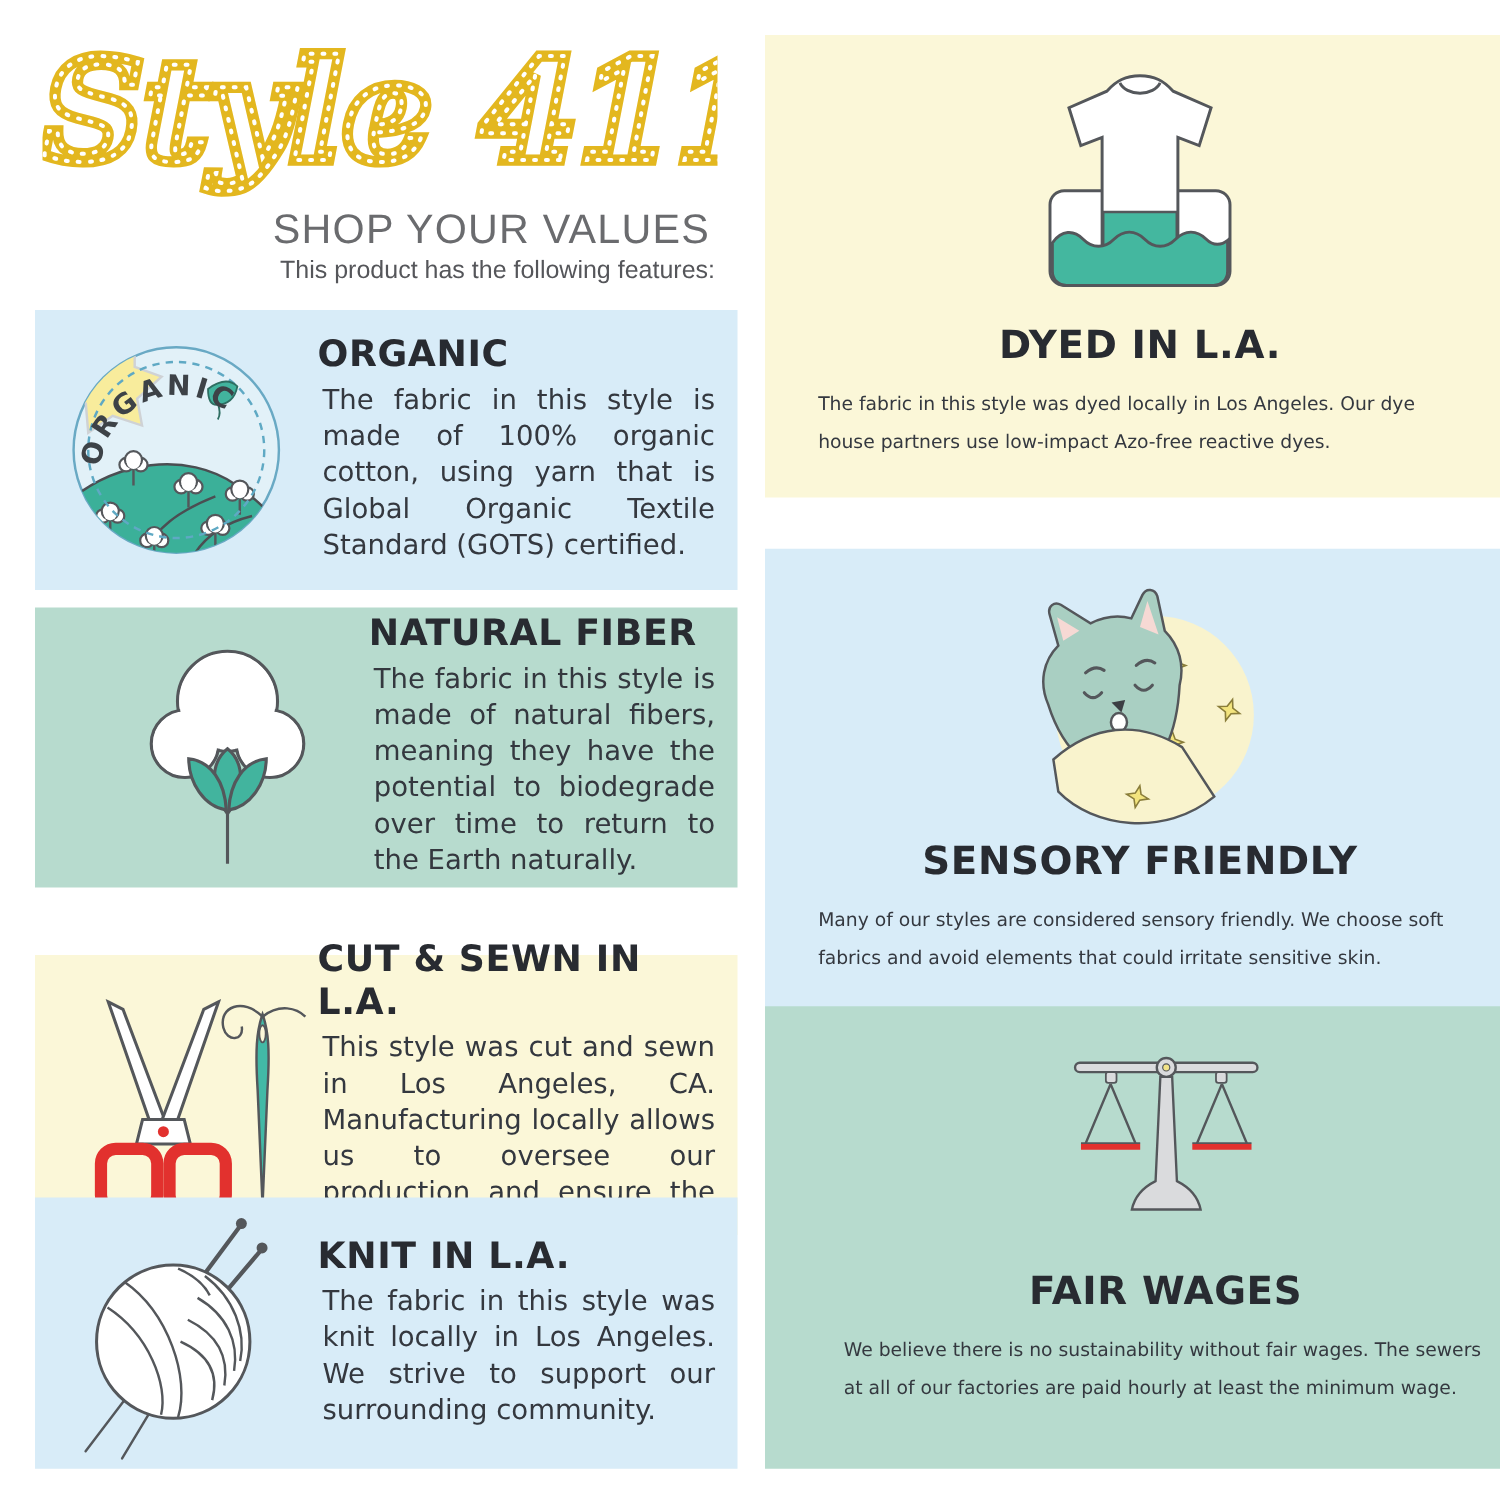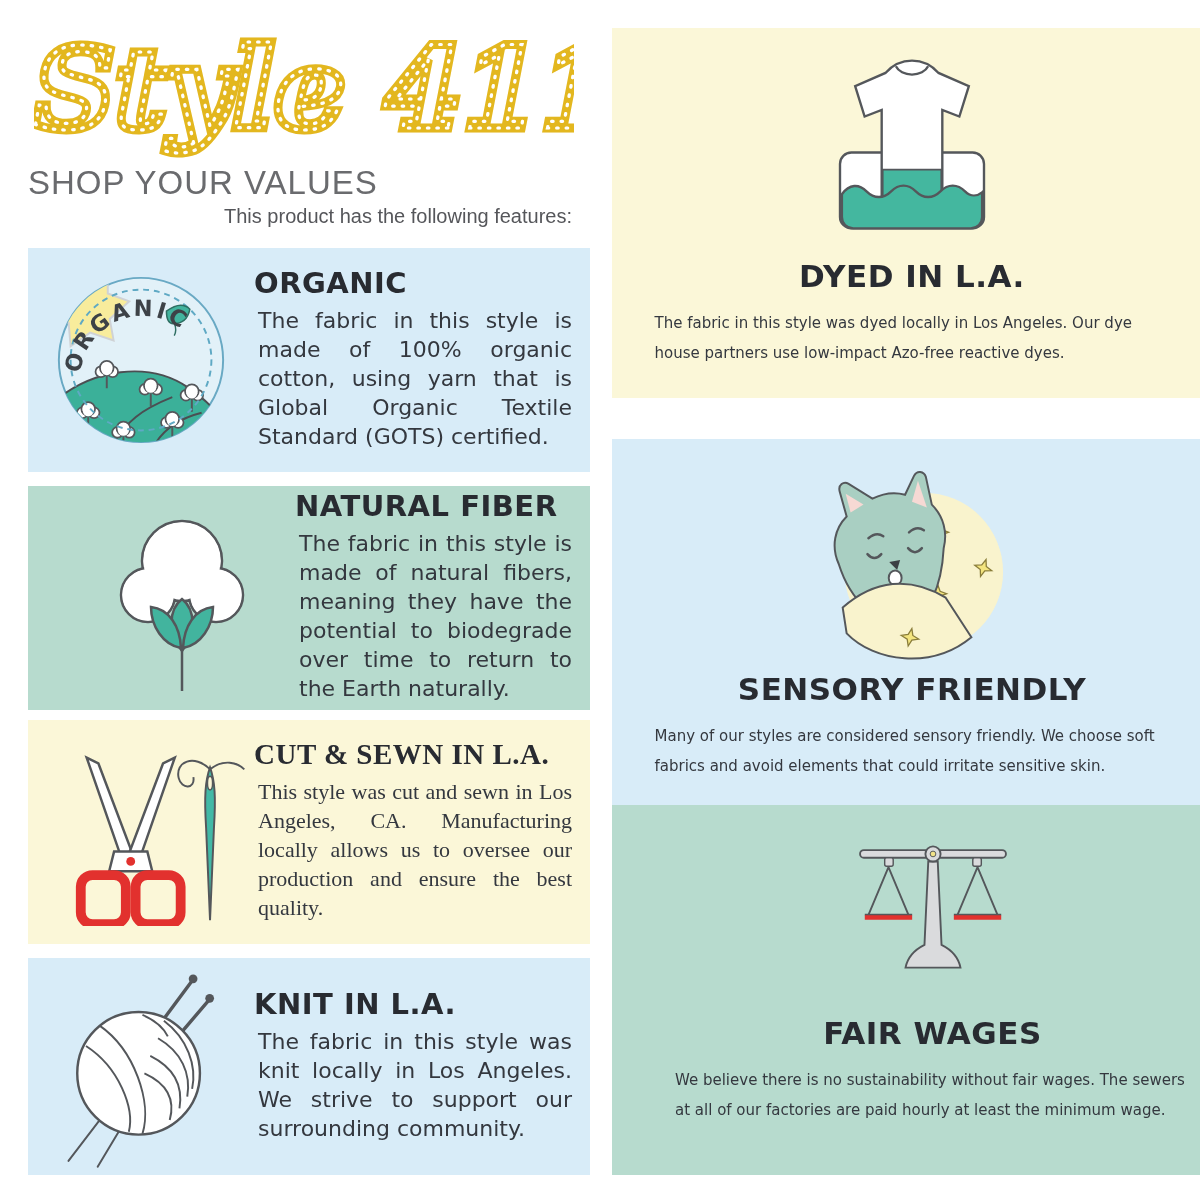--- a/index.html
+++ b/index.html
@@ -1,38 +1,38 @@
 <!DOCTYPE html>
 <html><head>
 <meta charset="utf-8">
 <style>
   html,body { margin:0; padding:0; }
   body { width:1200px; height:1200px; background:#ffffff; font-family:"DejaVu Sans", sans-serif; }
   .page { position:relative; width:1200px; height:1200px; background:#ffffff; overflow:hidden; }
 
   
   .logo-svg { position:absolute; left:34px; top:16px; }
-  .tagline { position:absolute; left:28px; top:164px; width:540px; text-align:left;
+  .tagline { position:absolute; left:28px; top:164px; width:540px; text-align:right;
              font-family:"Liberation Sans", sans-serif; font-size:33px; letter-spacing:1px;
              color:#6a6b6e; }
   .features-intro { position:absolute; left:28px; top:205px; width:544px; text-align:right;
              font-family:"Liberation Sans", sans-serif; font-size:20px; color:#55565a; }
 
   
   .card { position:absolute; box-sizing:border-box; }
   .card.blue   { background:#d8ecf8; }
   .card.green  { background:#b7dbce;padding-left:41px; }
   .card.yellow { background:#fbf7d8; }
 
   .card-left  { left:28px; width:562px; display:flex; align-items:center; }
   .card-right { left:612px; width:600px; display:flex; flex-direction:column; align-items:center; }
 
   .card.organic { top:248px; height:224px; }
   .card.natural { top:486px; height:224px; }
-  .card.cutsewn { top:720px; height:224px;font-family:Liberation Serif, serif; }
+  .card.cutsewn { top:764px; height:224px; }
   .card.knit    { top:958px; height:217px; }
   .card.dyed    { top:28px;  height:370px; }
   .card.sensory { top:439px; height:368px; }
   .card.fair    { top:805px; height:370px; }
 
   .icon-wrap { width:226px; display:flex; justify-content:center; align-items:center; flex:0 0 auto; }
   .text-wrap { width:332px; padding-right:14px; }
 
   .card-title { font-weight:bold; font-size:29px; color:#282b31; letter-spacing:0.5px; margin:0 0 6px 0; }
   .card-body  { font-size:22px; line-height:29px; color:#34383f; text-align:justify; margin:4px; }

